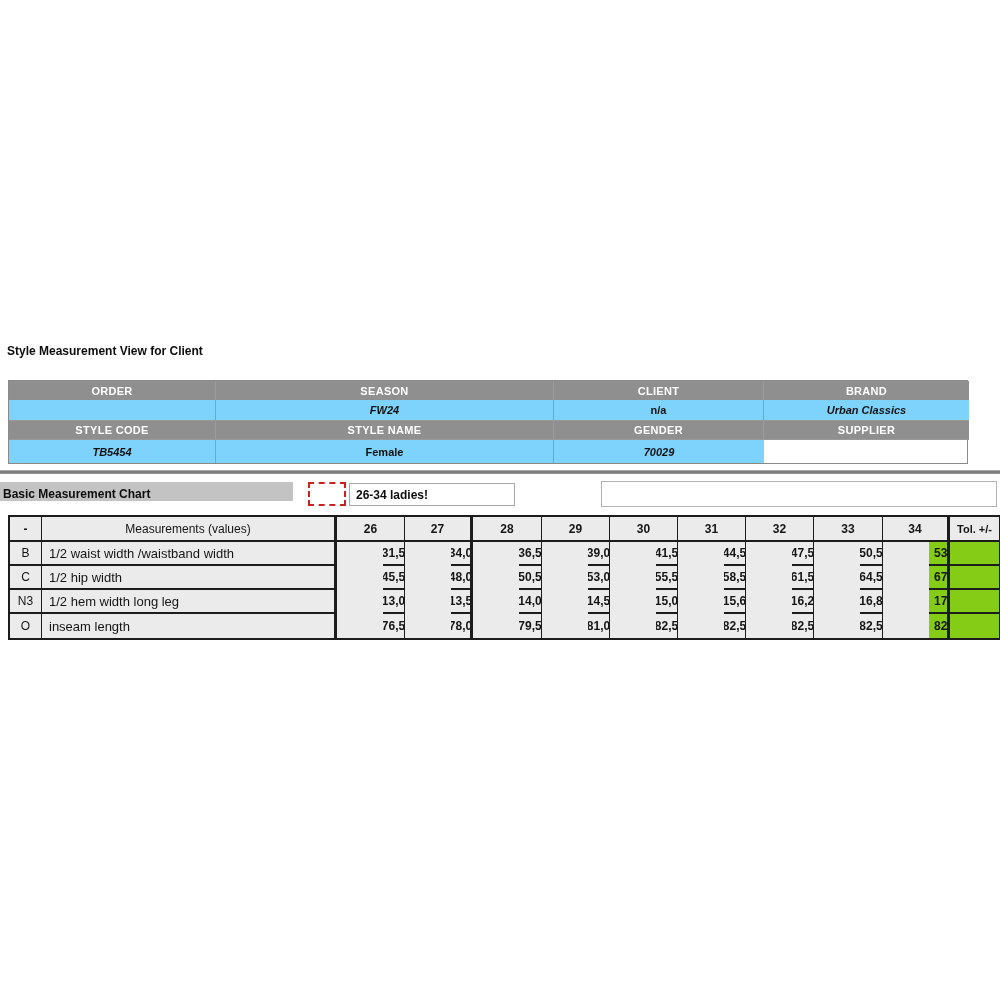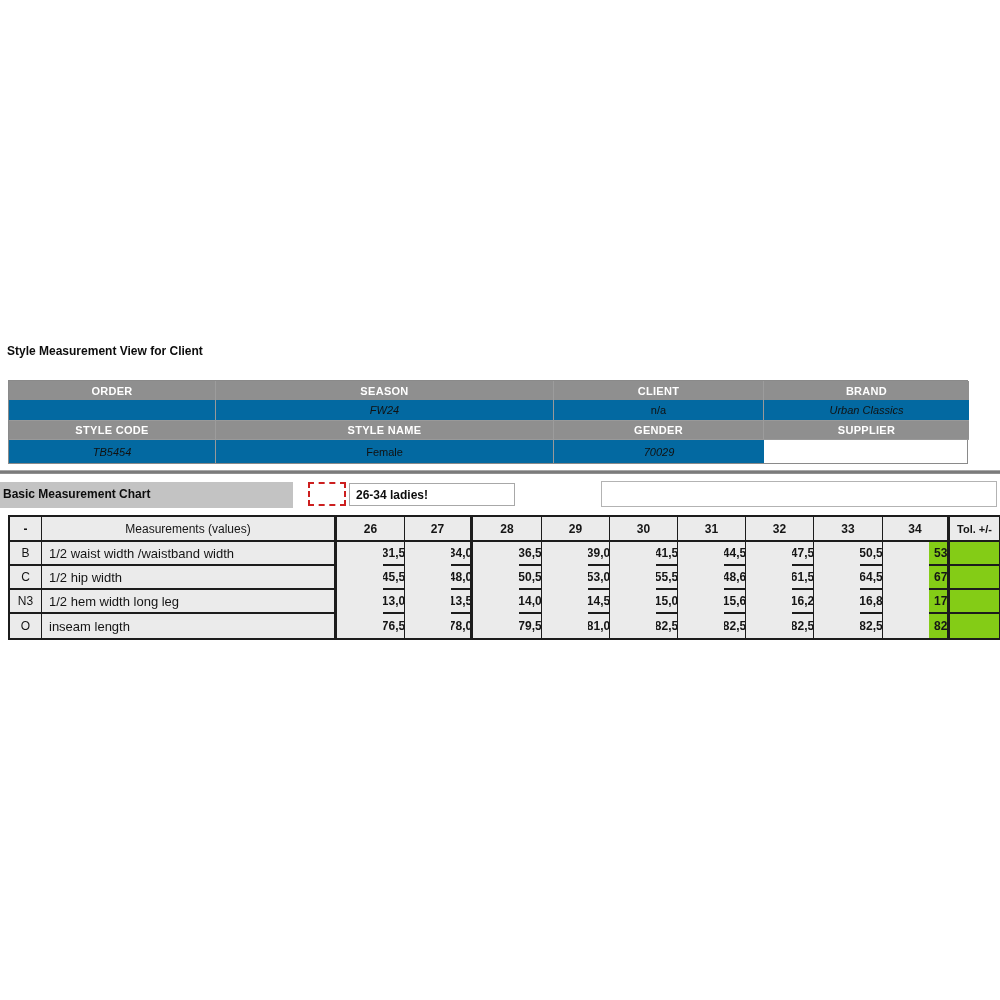--- a/index.html
+++ b/index.html
@@ -20,35 +20,35 @@
   }
   .info-cell{
     display:flex;align-items:center;justify-content:center;
     font-size:11px;box-sizing:border-box;overflow:hidden;white-space:nowrap;
   }
   .info-hdr{
     background:#8f8f8f;color:#ffffff;font-weight:bold;letter-spacing:.3px;
     border-right:1px solid #9c9c9c;
   }
   .info-val{
-    background:#0369a1;color:#111;font-weight:normal;
+    background:#7dd3fc;color:#111;font-weight:bold;
     border-right:1px solid #999;border-bottom:1px solid #999;
   }
   .info-hdr2{border-bottom:1px solid #999;}
   .no-r{border-right:none !important;}
   .no-b{border-bottom:none !important;}
   .it{font-style:italic;}
   
   .rule{
     position:absolute;left:0;top:470px;width:1000px;height:4px;
     background:linear-gradient(#bdbdbd,#6e6e6e 45%,#9a9a9a);
   }
   
   .section-label{
-    position:absolute;left:0;top:482px;width:293px;height:26px;
+    position:absolute;left:0;top:482px;width:293px;height:19px;
     background:#c3c3c3;font-size:12px;font-weight:bold;line-height:24px;
     padding-left:3px;box-sizing:border-box;color:#0d0d0d;
   }
   .red-box{
     position:absolute;left:308px;top:482px;width:34px;height:20px;
     border:2px dashed #cc1f1f;background:#fff;
   }
   .range-box{
     position:absolute;left:349px;top:483px;width:166px;height:23px;
     border:1px solid #a8a8a8;background:#fff;font-size:12px;font-weight:bold;
@@ -144,21 +144,21 @@
   <div class="mc mc-num mc-white mc-left thickr">53,5</div>
   <div class="mc mc-white lastcol"></div>
 
   <div class="mc">C</div>
   <div class="mc mc-name thickr">1/2 hip width</div>
   <div class="mc mc-num">45,5</div>
   <div class="mc mc-num thickr">48,0</div>
   <div class="mc mc-num">50,5</div>
   <div class="mc mc-num">53,0</div>
   <div class="mc mc-num">55,5</div>
-  <div class="mc mc-num">48,6</div>
+  <div class="mc mc-num">58,5</div>
   <div class="mc mc-num">61,5</div>
   <div class="mc mc-num">64,5</div>
   <div class="mc mc-num mc-white mc-left thickr">67,5</div>
   <div class="mc mc-white lastcol"></div>
 
   <div class="mc">N3</div>
   <div class="mc mc-name thickr">1/2 hem width long leg</div>
   <div class="mc mc-num">13,0</div>
   <div class="mc mc-num thickr">13,5</div>
   <div class="mc mc-num">14,0</div>

